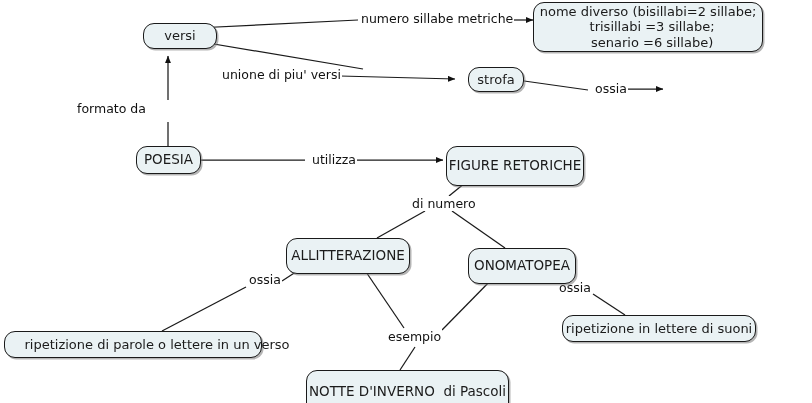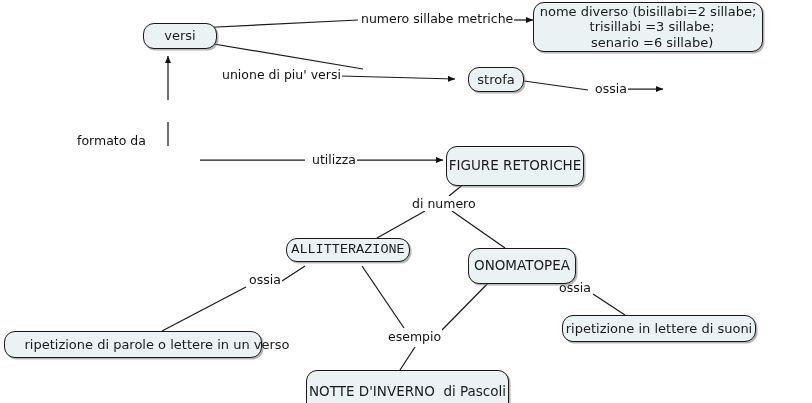--- a/index.html
+++ b/index.html
@@ -100,40 +100,41 @@
 
   <div class="node node-sm" style="left:143px; top:23px; width:74px; height:26px;">versi</div>
 
   <div class="node node-sm" style="left:533px; top:2px; width:230px; height:50px;">nome diverso (bisillabi=2 sillabe;
   trisillabi =3 sillabe;
   senario =6 sillabe)</div>
 
   <div class="node node-sm" style="left:468px; top:67px; width:56px; height:25px;">strofa</div>
 
 
+  <div class="node node-md" style="left:136px; top:146px; width:65px; height:28px;">POESIA</div>
 
   <div class="node node-md" style="left:446px; top:146px; width:138px; height:40px;">FIGURE RETORICHE</div>
 
-  <div class="node node-md" style="left:286px; top:238px; width:124px; height:24px;font-family:Liberation Mono, monospace;">ALLITTERAZIONE</div>
+  <div class="node node-md" style="left:286px; top:238px; width:124px; height:36px;">ALLITTERAZIONE</div>
 
   <div class="node node-md" style="left:468px; top:248px; width:108px; height:36px;">ONOMATOPEA</div>
 
   <div class="node node-sm" style="left:4px; top:331px; width:258px; height:27px;padding-left:48px;">ripetizione di parole o lettere in un verso</div>
 
   <div class="node node-sm" style="left:562px; top:315px; width:194px; height:27px;">ripetizione in lettere di suoni</div>
 
   <div class="node node-md" style="left:306px; top:370px; width:203px; height:44px;">NOTTE D'INVERNO  di Pascoli</div>
 
   <div class="edge-label" style="left:221px; top:67px;">unione di piu' versi</div>
 
   <div class="edge-label" style="left:360px; top:11px;">numero sillabe metriche</div>
 
   <div class="edge-label" style="left:594px; top:81px;">ossia</div>
 
-  <div class="edge-label" style="left:76px; top:101px;margin-top:32px;">formato da</div>
+  <div class="edge-label" style="left:76px; top:101px;">formato da</div>
 
   <div class="edge-label" style="left:311px; top:152px;">utilizza</div>
 
   <div class="edge-label" style="left:411px; top:196px;">di numero</div>
 
   <div class="edge-label" style="left:248px; top:272px;">ossia</div>
 
   <div class="edge-label" style="left:558px; top:280px;">ossia</div>
 
   <div class="edge-label" style="left:387px; top:329px;">esempio</div>

